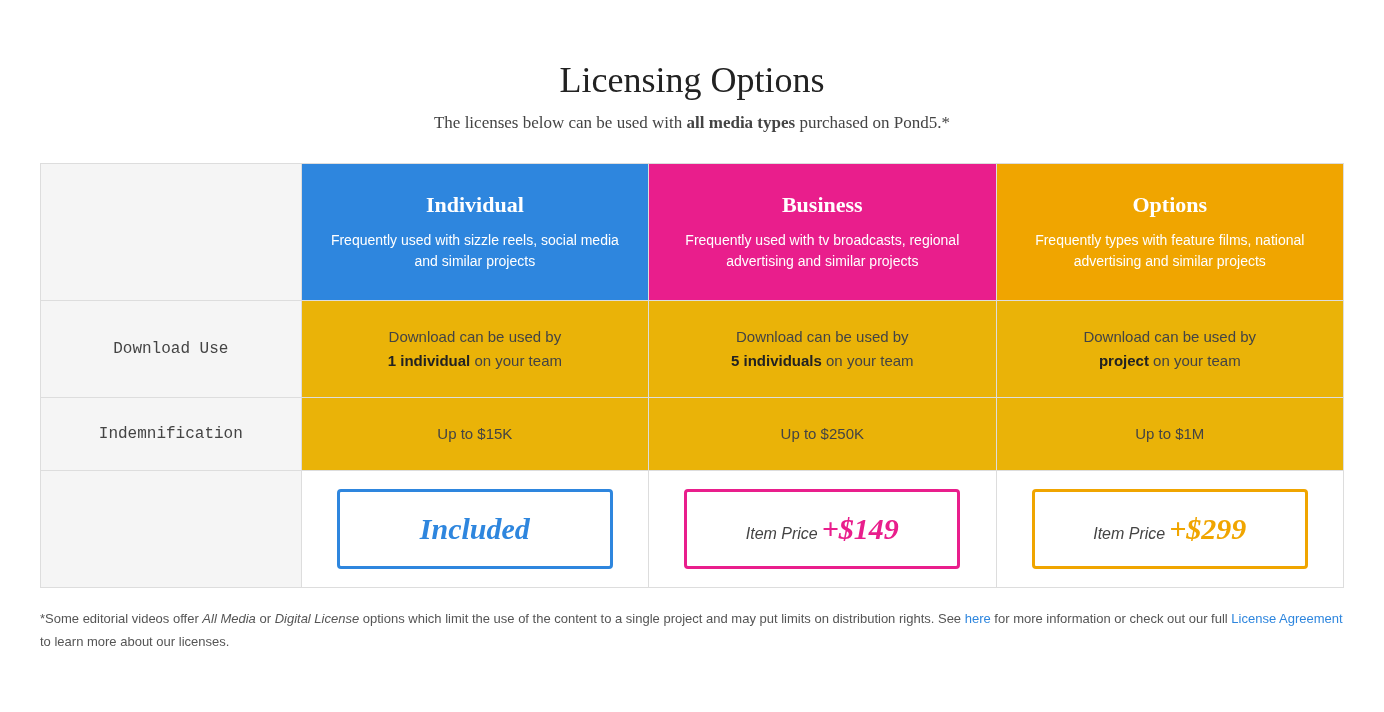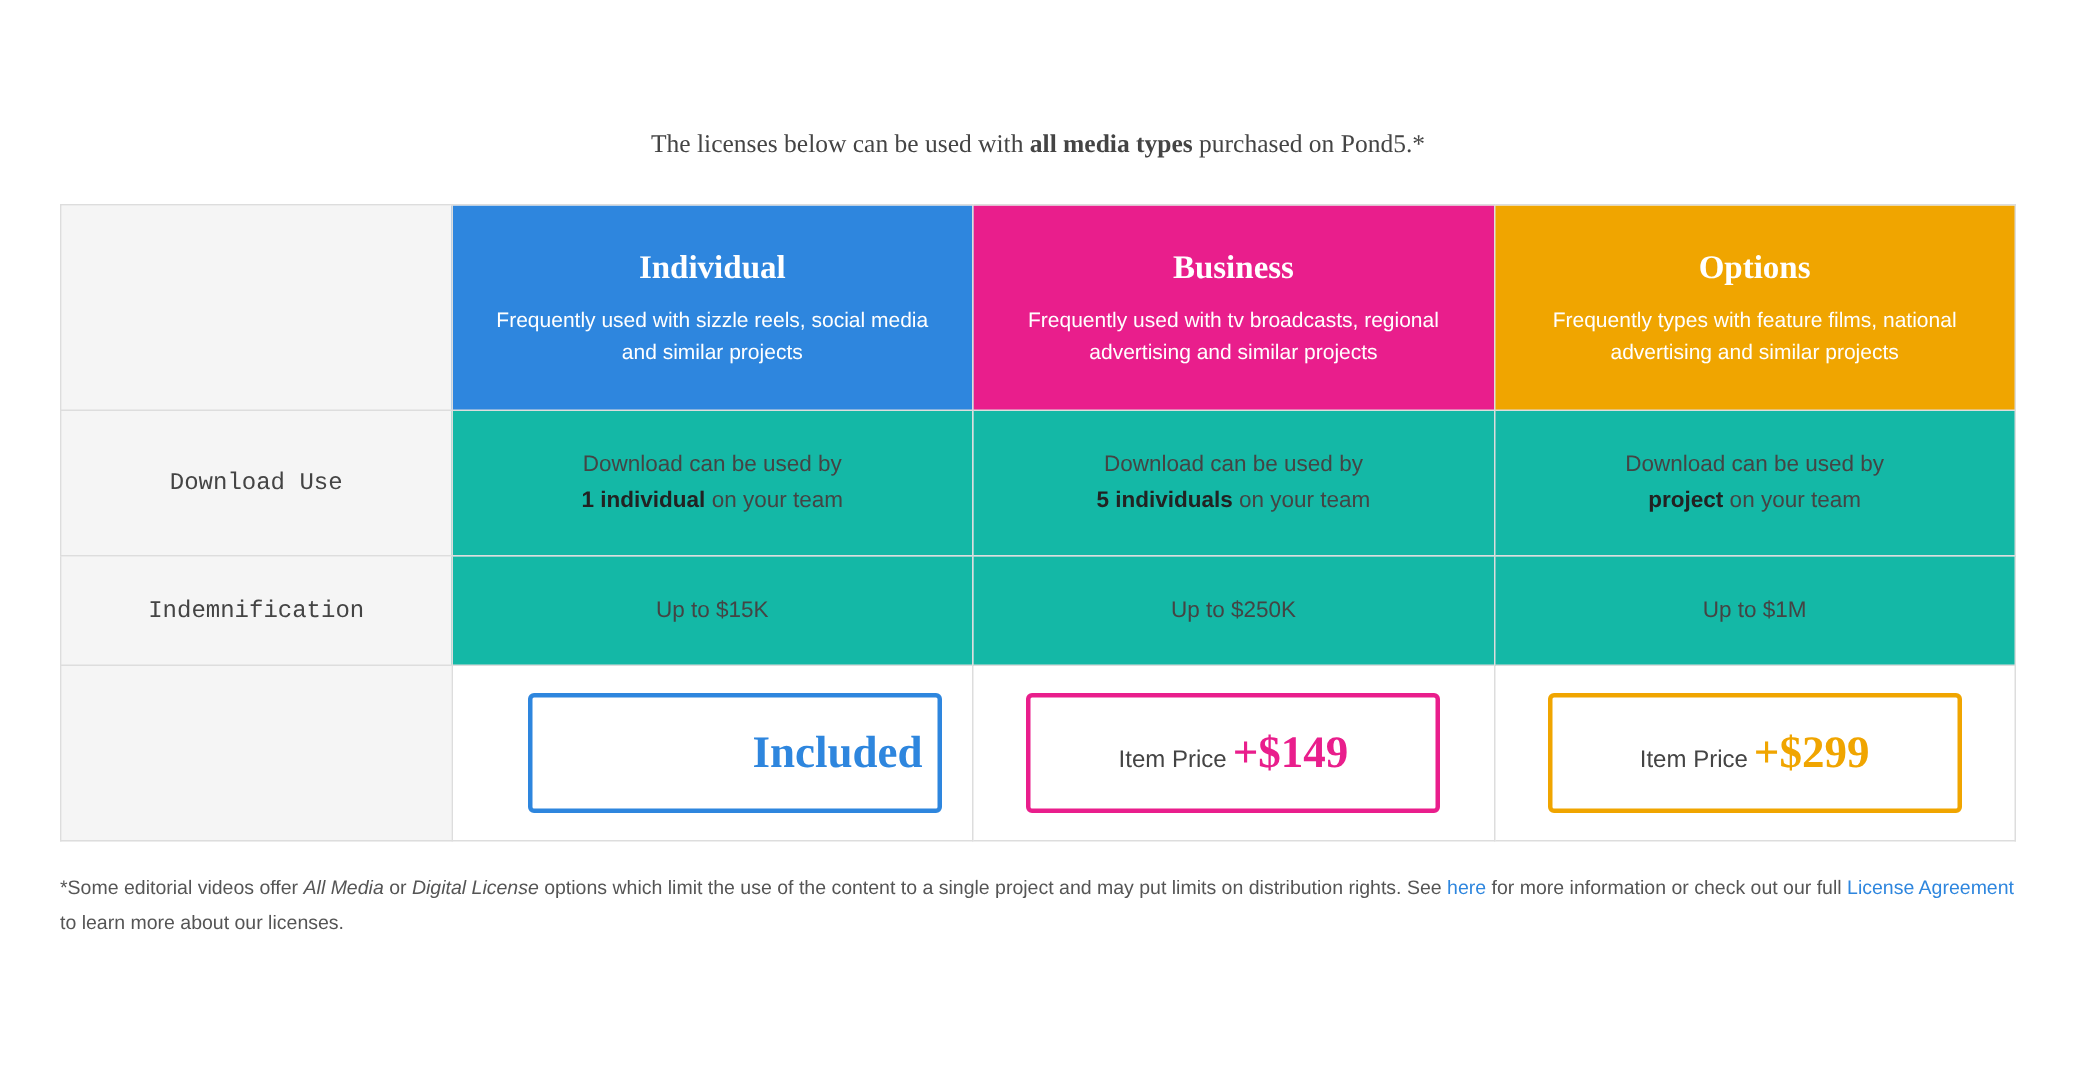--- a/index.html
+++ b/index.html
@@ -84,21 +84,21 @@
       vertical-align: middle;
     }
     .row-label-cell {
       background: #f5f5f5;
       text-align: center;
       font-family: Liberation Mono, monospace;
       font-size: 16px;
       color: #444;
     }
     .row-content-cell {
-      background: #14b8a6;
+      background: #eab308;
       text-align: center;
       font-family: Arial, sans-serif;
       font-size: 15px;
       color: #444;
       line-height: 1.6;
     }
     .row-content-cell strong {
       font-weight: bold;
       color: #222;
     }
@@ -106,31 +106,33 @@
     .pricing-row td {
       border: 1px solid #ddd;
       padding: 18px 20px;
       vertical-align: middle;
     }
     .pricing-label-cell {
       background: #f5f5f5;
     }
     .pricing-individual-cell {
       background: #fff;
-      text-align: right;
+      text-align: center;
+      font-style: italic;
     }
     .pricing-individual-cell .included-text {
       font-size: 30px;
       font-weight: bold;
       color: #2e86de;
       font-family: Georgia, serif;
     }
     .pricing-cell {
       background: #fff;
       text-align: center;
+      font-style: italic;
     }
     .pricing-cell .item-price-label {
       font-family: Arial, sans-serif;
       font-size: 16px;
       color: #444;
     }
     .pricing-cell .price-value {
       font-size: 30px;
       font-weight: bold;
       font-family: Georgia, serif;
@@ -179,20 +181,21 @@
 
     
     .header-row td {
       border: 1px solid #ddd;
     }
   </style>
 </head>
 <body>
 
 <div class="page-wrapper">
+  <h1 class="page-title">Licensing Options</h1>
   <p class="page-subtitle">
     <span>The licenses below can be used with </span><strong>all media types</strong><span> purchased on Pond5.*</span>
   </p>
 
   <table class="table-wrapper">
 
     <tbody>
         <tr class="header-row">
       <td class="col-label header-cell"></td>
       <td class="col-individual header-cell">

